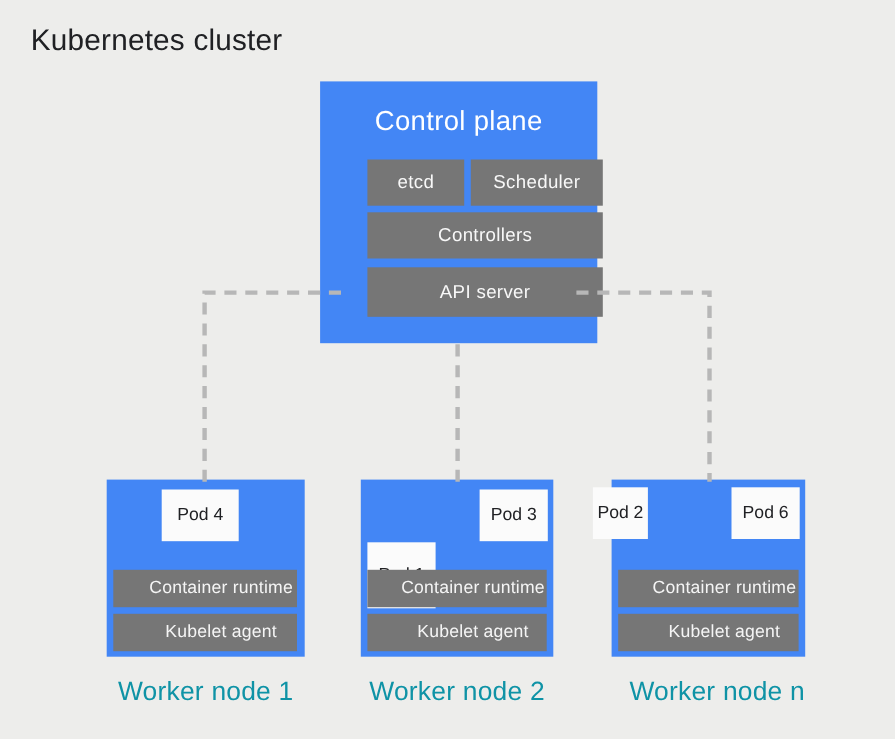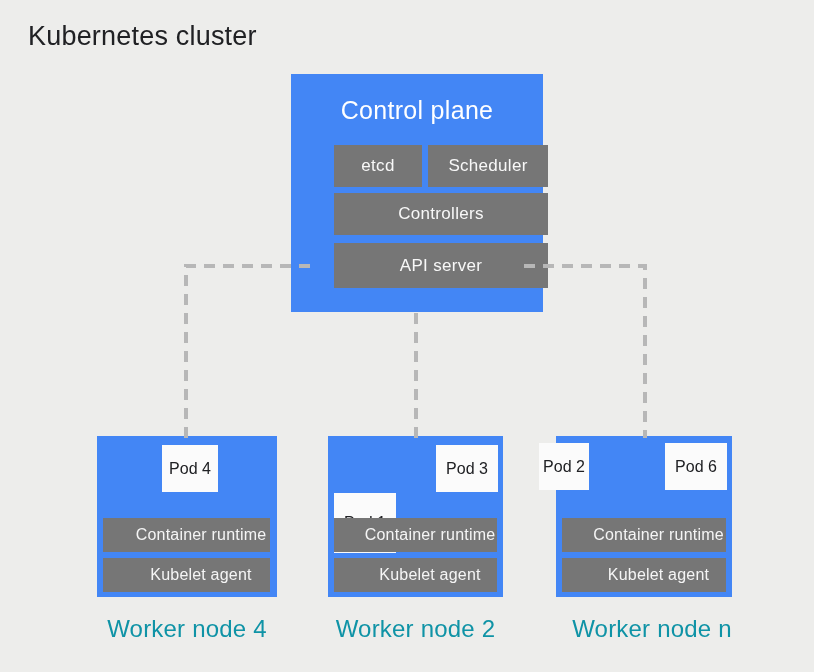--- a/index.html
+++ b/index.html
@@ -35,21 +35,21 @@
   
   .worker-box{background:#4386F5;}
   #worker-1{left:97px;top:436px;width:180px;height:161px;}
   #worker-2{left:328px;top:436px;width:175px;height:161px;}
   #worker-3{left:556px;top:436px;width:176px;height:161px;}
   .pod{
     background:#FBFBFB;color:#202124;
     display:flex;align-items:center;justify-content:center;
     font-size:16px;
   }
-  #pod-w1-a{left:162px;top:445px;width:56px;height:47px;}
+  #pod-w1-a{left:147px;top:445px;width:70px;height:47px;}
   #pod-w2-a{left:334px;top:445px;width:62px;height:60px;margin-top:48px;}
   #pod-w2-b{left:436px;top:445px;width:62px;height:47px;}
   #pod-w3-a{left:539px;top:443px;width:50px;height:47px;}
   #pod-w3-b{left:665px;top:443px;width:62px;height:47px;}
   .layer{
     background:#767676;color:#F5F5F5;
     display:flex;align-items:center;justify-content:center;
     font-size:16px;letter-spacing:0.2px;padding-left:29px;
   }
   #layer-w1-runtime{left:103px;top:518px;width:167px;height:34px;}
@@ -89,21 +89,21 @@
 <div class="abs pod" id="pod-w3-a">Pod 2</div>
 <div class="abs pod" id="pod-w3-b">Pod 6</div>
 
 <div class="abs layer" id="layer-w1-runtime">Container runtime</div>
 <div class="abs layer" id="layer-w1-agent">Kubelet agent</div>
 <div class="abs layer" id="layer-w2-runtime">Container runtime</div>
 <div class="abs layer" id="layer-w2-agent">Kubelet agent</div>
 <div class="abs layer" id="layer-w3-runtime">Container runtime</div>
 <div class="abs layer" id="layer-w3-agent">Kubelet agent</div>
 
-<div class="abs worker-label" id="worker-label-1">Worker node 4</div>
+<div class="abs worker-label" id="worker-label-1">Worker node 1</div>
 <div class="abs worker-label" id="worker-label-2">Worker node 2</div>
 <div class="abs worker-label" id="worker-label-3">Worker node n</div>
 
 <svg class="abs" id="connector-layer" width="814" height="672" viewBox="0 0 814 672" xmlns="http://www.w3.org/2000/svg">
   <path d="M 310 266 H 186 V 438" fill="none" stroke="#B7B7B7" stroke-width="4" stroke-dasharray="11 8"></path>
   <path d="M 416 313 V 438" fill="none" stroke="#B7B7B7" stroke-width="4" stroke-dasharray="11 8"></path>
   <path d="M 524 266 H 645 V 438" fill="none" stroke="#B7B7B7" stroke-width="4" stroke-dasharray="11 8"></path>
 </svg>
 
 </body></html>

